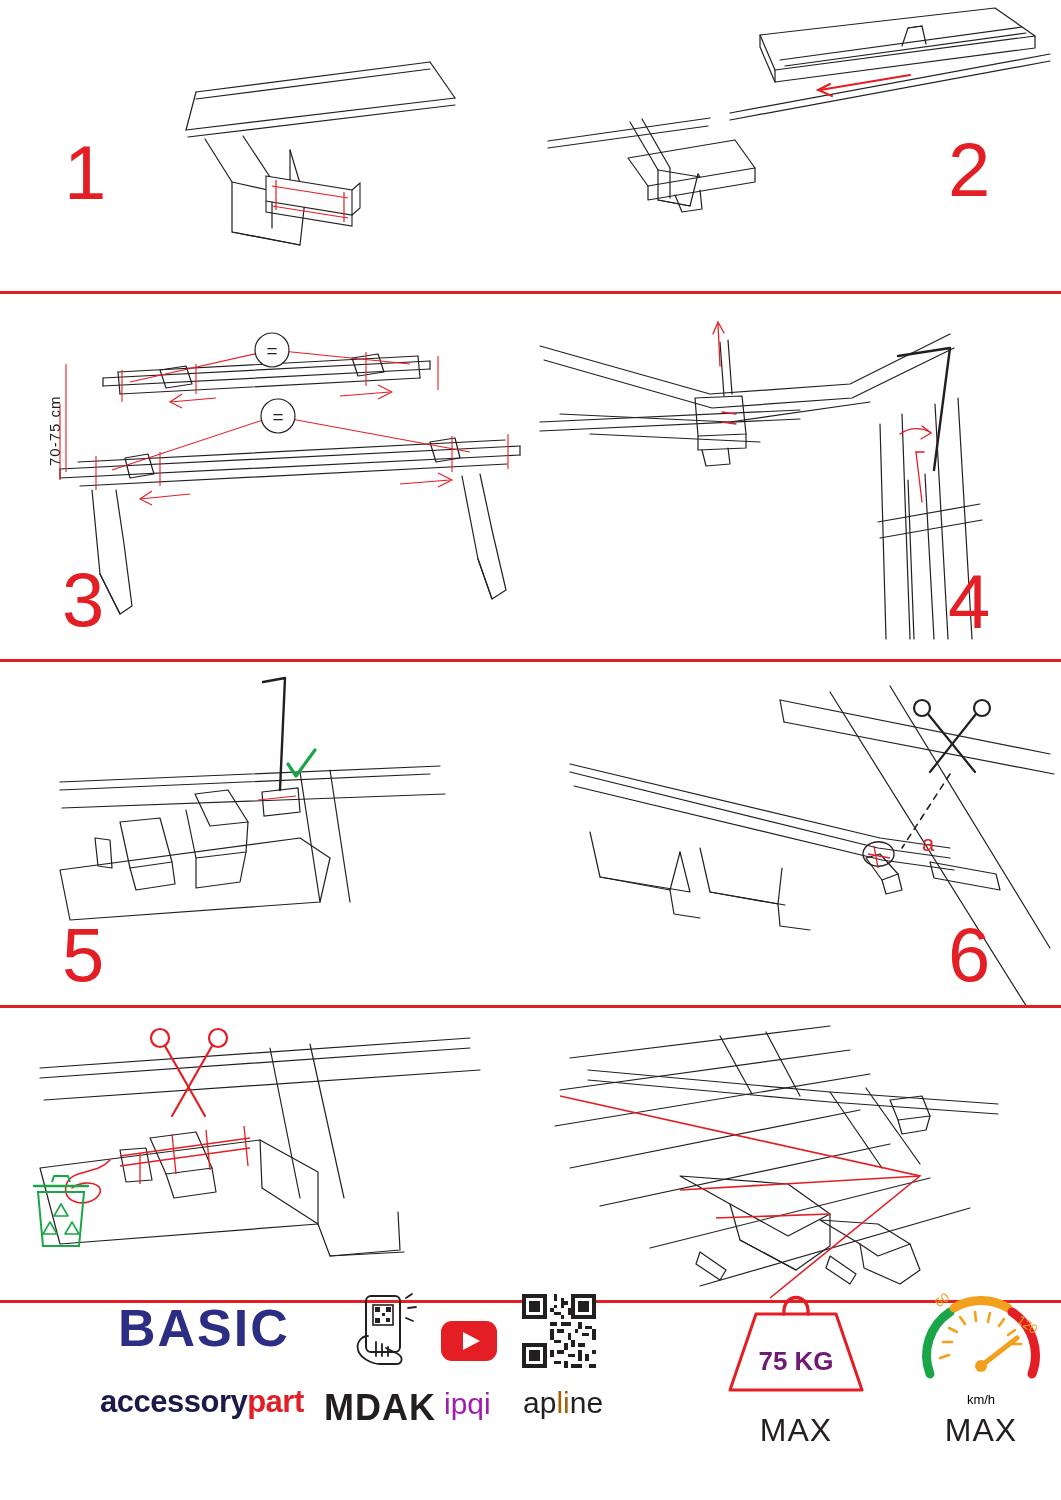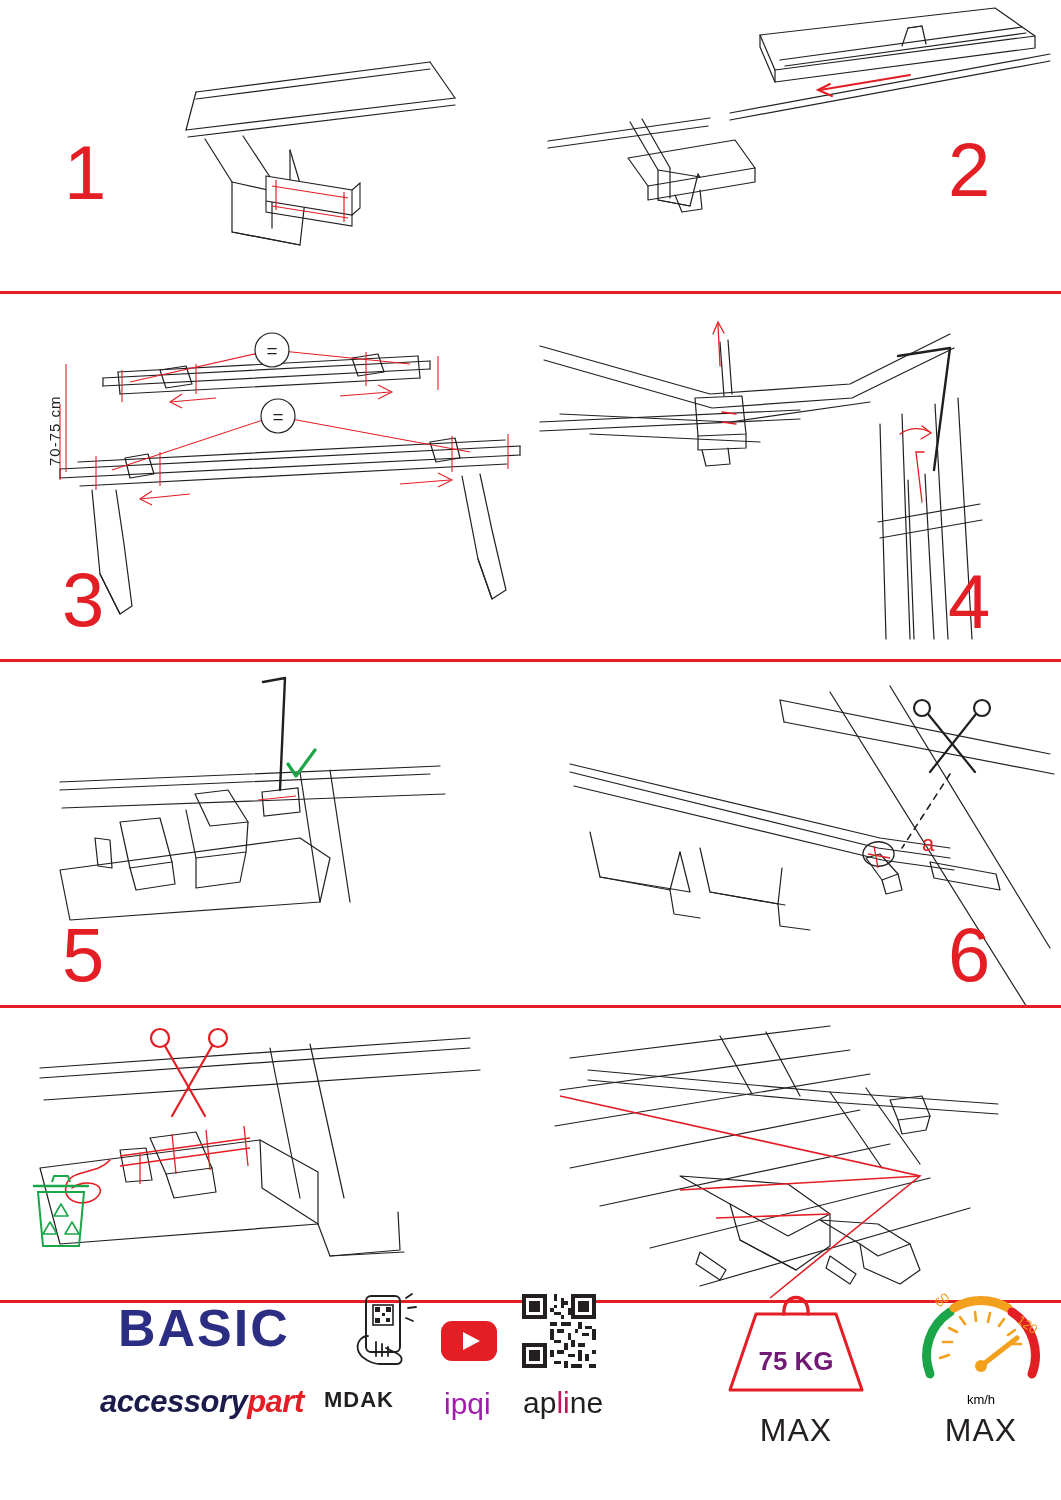--- a/index.html
+++ b/index.html
@@ -83,40 +83,40 @@
     font-size: 31px;
     font-weight: bold;
     letter-spacing: -0.5px;
   }
   .brand-accessory .part1 { color: #1b1b4b; }
   .brand-accessory .part2 { color: #e31e24; }
   .brand-mdak {
     position: absolute;
     left: 288px;
     top: 1425px;
-    font-size: 22px;
+    font-size: 36px;
     font-weight: bold;
     color: #231f20;
     letter-spacing: 1px;
   }
   .brand-ipqi {
     position: absolute;
     left: 408px;
     top: 1425px;
     font-size: 30px;
     color: #a21caf;
   }
   .brand-apline {
     position: absolute;
     left: 487px;
     top: 1424px;
     font-size: 30px;
     color: #231f20;
   }
-  .brand-apline .ln { color: #be185d; }
+  .brand-apline .ln { color: #a16207; }
   .max-label {
     position: absolute;
     font-size: 32px;
     color: #231f20;
     letter-spacing: 1px;
   }
   .weight-text {
     position: absolute;
     font-size: 26px;
     font-weight: bold;
@@ -474,21 +474,21 @@
         <path d="M186 210 L300 206"></path>
       </g>
     </svg>
 
   </div>
 
   <div class="footer">
 
     <div class="brand-basic" style="left:82px;top:36px;">BASIC</div>
 
-    <div class="brand-accessory" style="left:64px;top:122px;font-style:italic;">
+    <div class="brand-accessory" style="left:64px;top:122px;">
       <span class="part1">accessory</span><span class="part2">part</span>
     </div>
 
     <svg style="position:absolute;left:310px;top:30px;" width="80" height="80" viewBox="0 0 80 80">
       <rect x="20" y="4" width="34" height="56" rx="5" ry="5" fill="none" stroke="#231f20" stroke-width="2"></rect>
       <rect x="27" y="13" width="20" height="20" fill="none" stroke="#231f20" stroke-width="1.6"></rect>
       <g fill="#231f20">
         <rect x="29" y="15" width="5" height="5"></rect>
           <rect x="40" y="15" width="5" height="5"></rect>
         <rect x="29" y="26" width="5" height="5"></rect>

